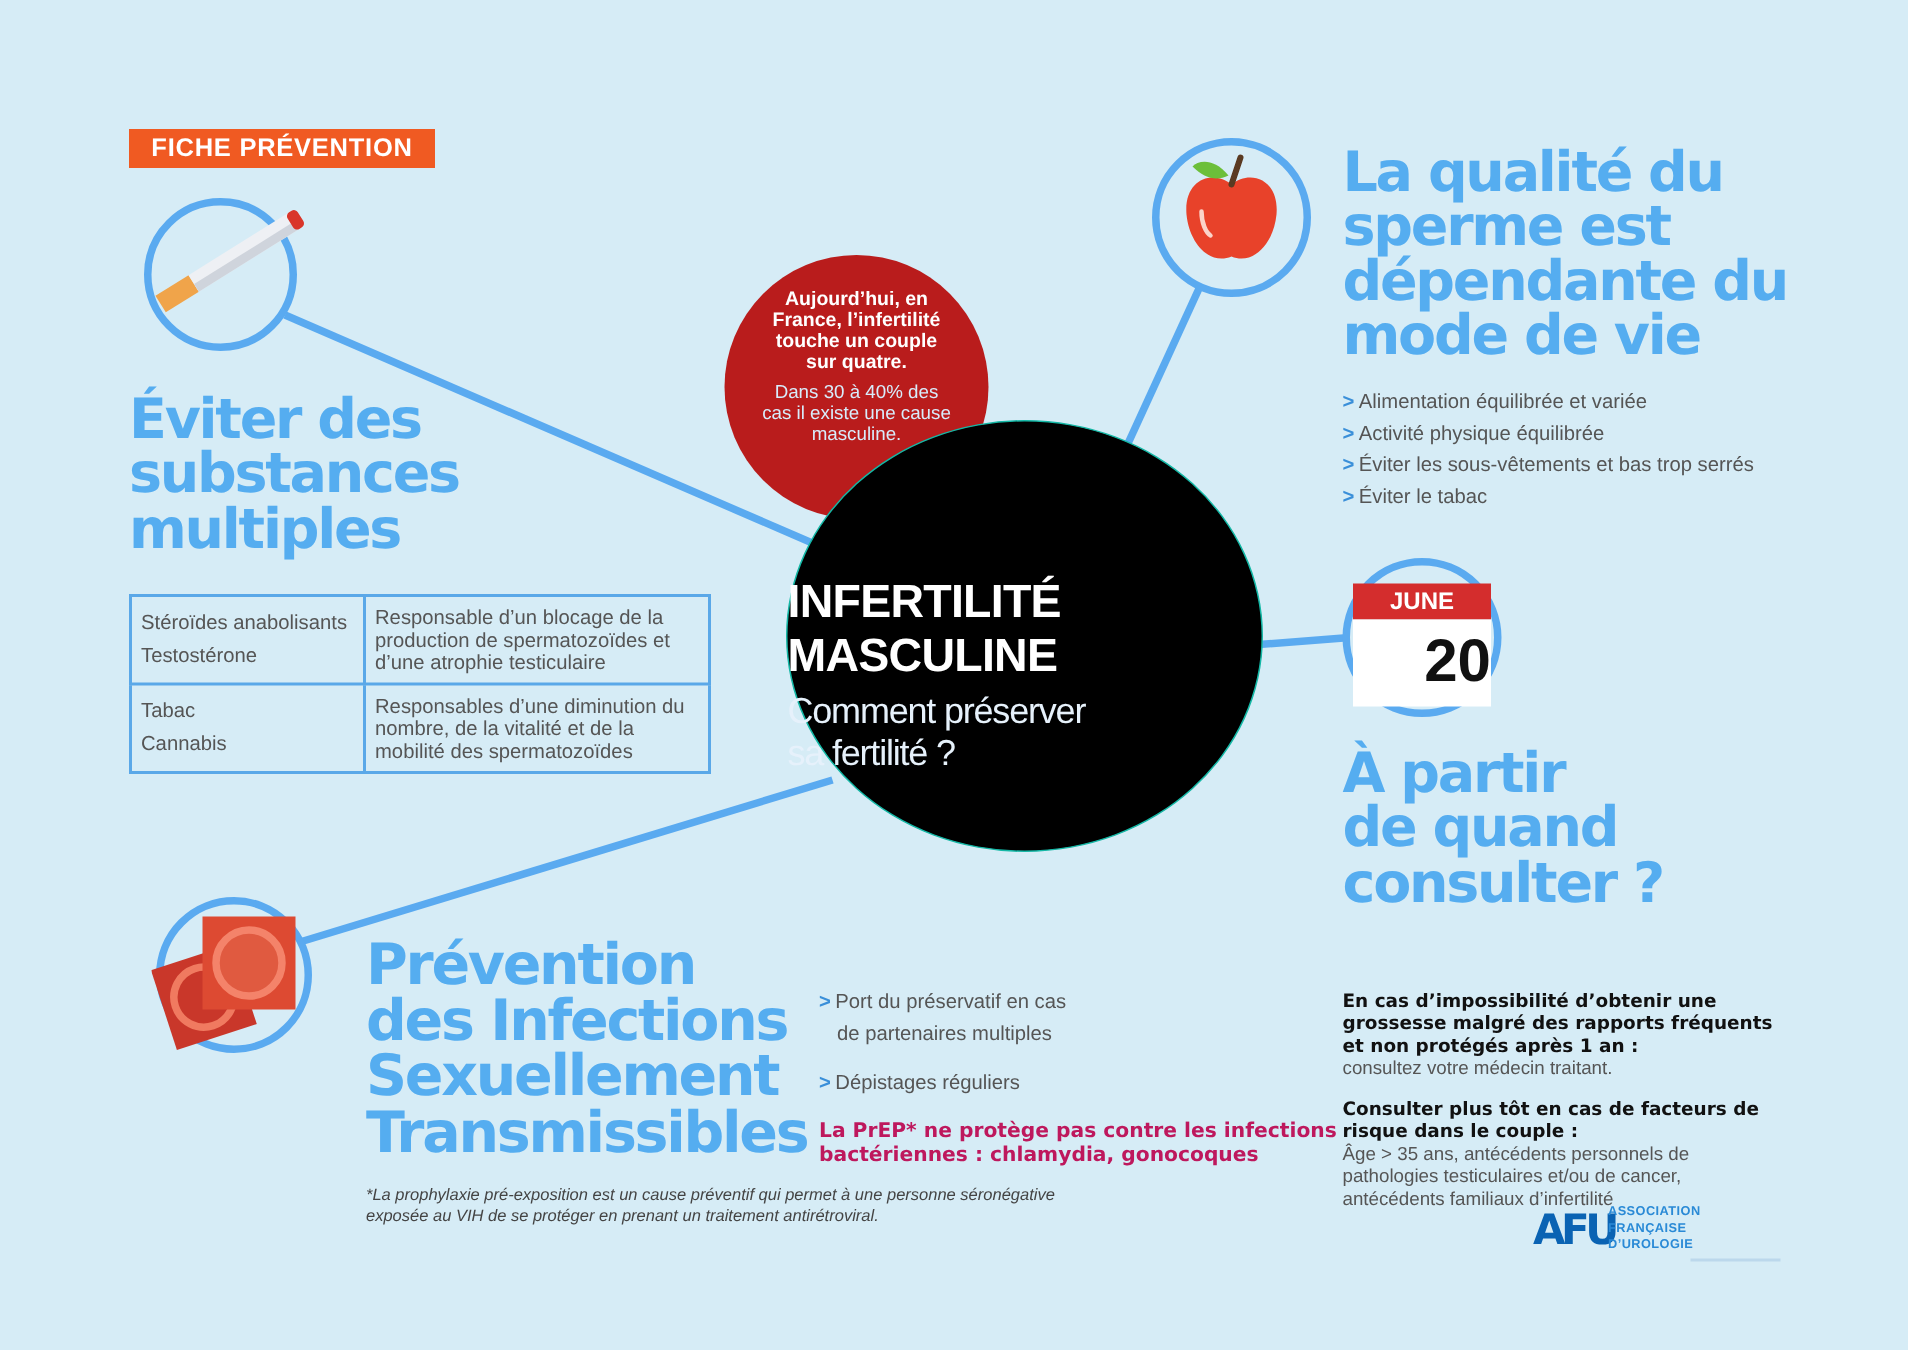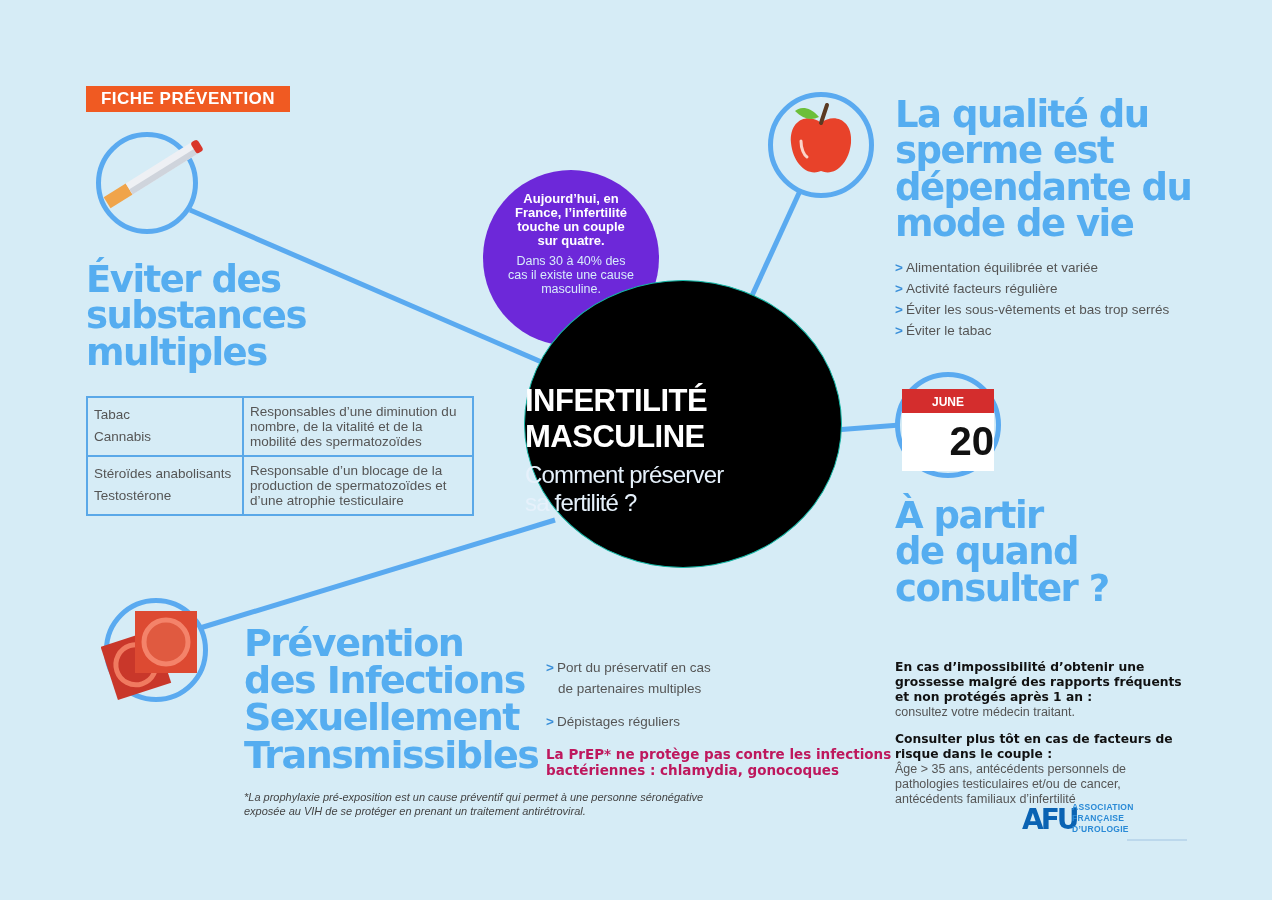--- a/index.html
+++ b/index.html
@@ -13,21 +13,21 @@
                letter-spacing:-1.5px; line-height:0.98; margin:0; }
   .title-left { left:86px; top:262px; font-size:37px; }
   .title-sti { left:244px; top:625px; font-size:38px; }
   .title-life { left:895px; top:97px; font-size:37px; }
   .title-consult { left:895px; top:498px; font-size:37px; }
   table.tox { border-collapse:collapse; left:86px; top:396px; width:388px; font-size:13.5px; color:#555; }
   table.tox td { border:2px solid #5aa8e8; padding:6px 6px; vertical-align:top; line-height:15px; }
   table.tox td.c1 { width:142px; line-height:22px; }
   .circle { border-radius:50%; }
   .ring { border:5px solid #5aaaf0; background:#d6ecf6; box-sizing:border-box; }
-  .stat-circle { left:483px; top:170px; width:176px; height:176px; background:#6d28d9; color:#fff; text-align:center; box-sizing:border-box; padding-top:22px; }
+  .stat-circle { left:483px; top:170px; width:176px; height:176px; background:#b91c1c; color:#fff; text-align:center; box-sizing:border-box; padding-top:22px; }
   .stat-bold { font-weight:bold; font-size:13px; line-height:14px; width:120px; margin:0 auto; }
   .stat-light { font-size:12.5px; line-height:14px; width:130px; margin:6px auto 0; color:#d8ecfb; }
   .main-circle { left:524px; top:280px; width:318px; height:288px; background:#000000; border:1px solid #14b8a6; box-sizing:border-box; color:#fff; text-align:left; }
   .main-circle .t1 { font-weight:bold; font-size:31px; line-height:36px; margin-top:102px; letter-spacing:-0.5px; }
   .main-circle .t2 { font-size:24px; line-height:28px; margin-top:6px; color:#e6f1fb; letter-spacing:-0.8px; }
   .bullets { font-size:13.5px; color:#555; line-height:21px; }
   .bullets .arr { color:#3a8fd9; font-weight:bold; margin-right:3px; }
   .life-list { left:895px; top:257px; }
   .sti-list { left:546px; top:657px; }
   .sti-list .item { margin-bottom:12px; }
@@ -67,26 +67,26 @@
 
 <h2 class="abs big-title title-left">
   <span>Éviter des</span><br>
   <span>substances</span><br>
   <span>multiples</span>
 </h2>
 
 <table class="abs tox">
   <tbody>
       <tr>
+    <td class="c1"><span>Stéroïdes anabolisants</span><br><span>Testostérone</span></td>
+    <td>Responsable d’un blocage de la production de spermatozoïdes et d’une atrophie testiculaire</td>
+  </tr>
+  <tr>
     <td class="c1"><span>Tabac</span><br><span>Cannabis</span></td>
     <td>Responsables d’une diminution du nombre, de la vitalité et de la mobilité des spermatozoïdes</td>
-  </tr>
-  <tr>
-    <td class="c1"><span>Stéroïdes anabolisants</span><br><span>Testostérone</span></td>
-    <td>Responsable d’un blocage de la production de spermatozoïdes et d’une atrophie testiculaire</td>
   </tr>
 </tbody>
   </table>
 
 <div class="abs circle stat-circle">
   <div class="stat-bold">Aujourd’hui, en France, l’infertilité touche un couple sur quatre.</div>
   <div class="stat-light">Dans 30 à 40% des cas il existe une cause masculine.</div>
 </div>
 
 <div class="abs circle main-circle">
@@ -109,28 +109,28 @@
 
 <h2 class="abs big-title title-life">
   <span>La qualité du</span><br>
   <span>sperme est</span><br>
   <span>dépendante du</span><br>
   <span>mode de vie</span>
 </h2>
 
 <div class="abs bullets life-list">
   <div><span class="arr">&gt;</span><span>Alimentation équilibrée et variée</span></div>
-  <div><span class="arr">&gt;</span><span>Activité facteurs régulière</span></div>
+  <div><span class="arr">&gt;</span><span>Activité physique équilibrée</span></div>
   <div><span class="arr">&gt;</span><span>Éviter les sous-vêtements et bas trop serrés</span></div>
   <div><span class="arr">&gt;</span><span>Éviter le tabac</span></div>
 </div>
 
 <div class="abs circle ring" style="left:895px;top:372px;width:106px;height:106px;">
   <div style="position:absolute;left:2px;top:12px;width:92px;height:84px;">
-    <div style="position:absolute;left:0;top:0;width:92px;height:24px;background:#d42d2d;color:#fff;font-weight:bold;font-size:12px;text-align:center;line-height:26px;">JUNE</div>
+    <div style="position:absolute;left:0;top:0;width:92px;height:24px;background:#d42d2d;color:#fff;font-weight:bold;font-size:16px;text-align:center;line-height:26px;">JUNE</div>
     <div style="position:absolute;left:0;top:24px;width:92px;height:58px;background:#fff;color:#111;font-weight:bold;font-size:40px;text-align:right;line-height:56px;">20</div>
   </div>
 </div>
 
 <h2 class="abs big-title title-consult">
   <span>À partir</span><br>
   <span>de quand</span><br>
   <span>consulter ?</span>
 </h2>
 

